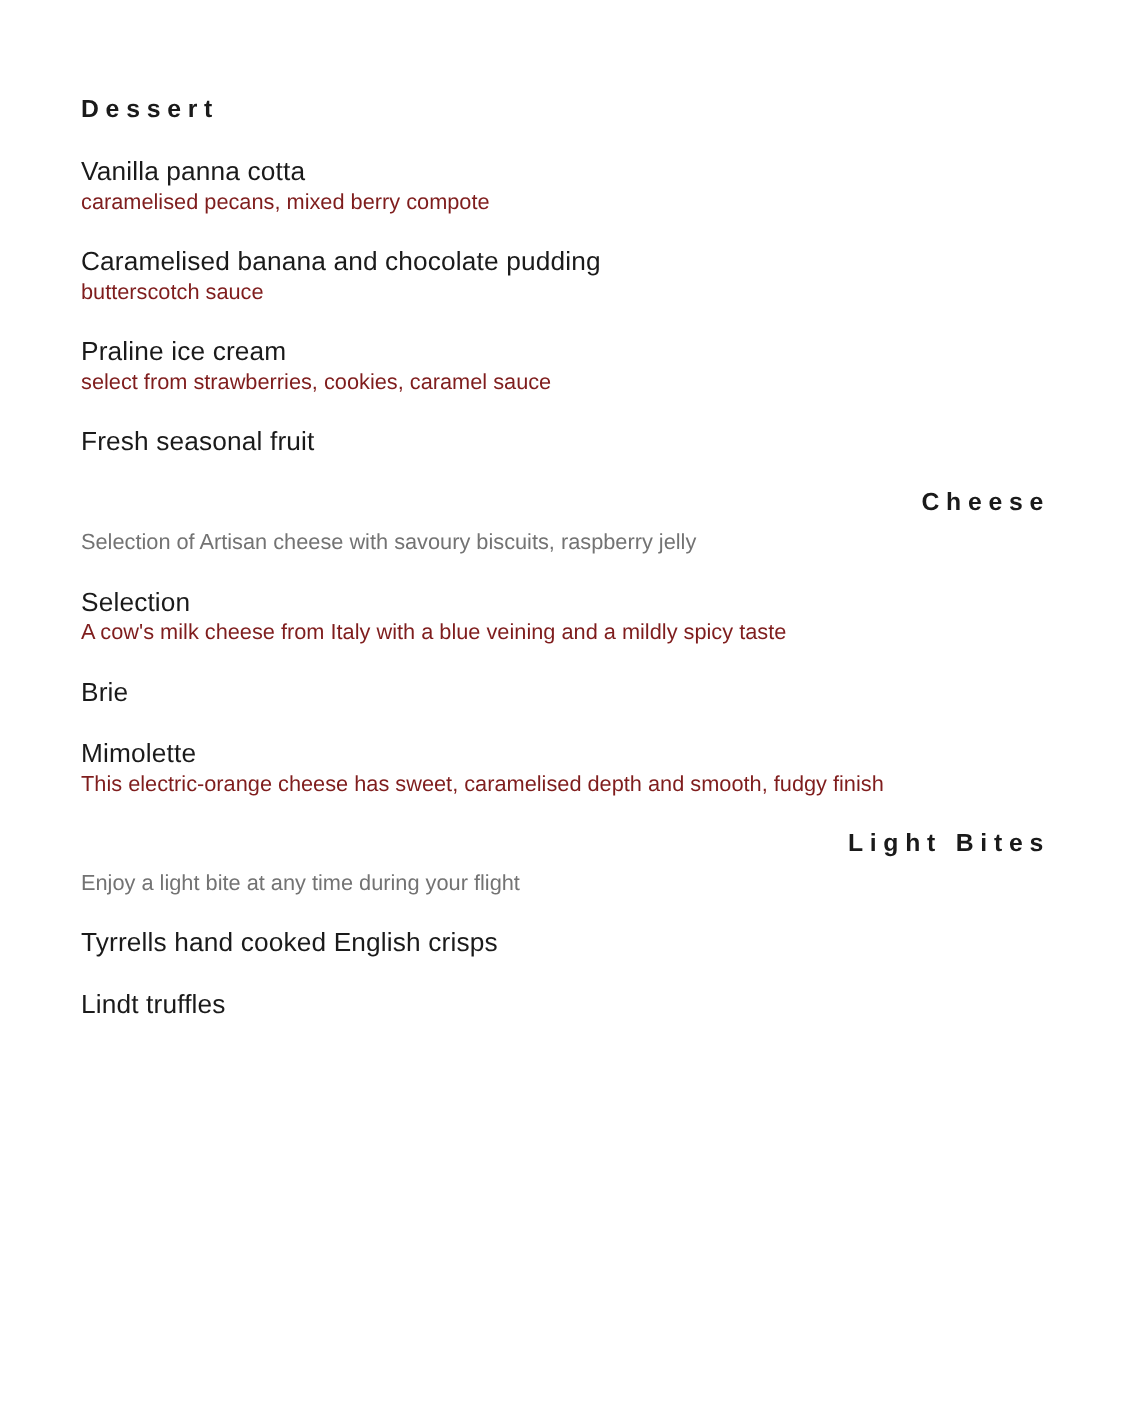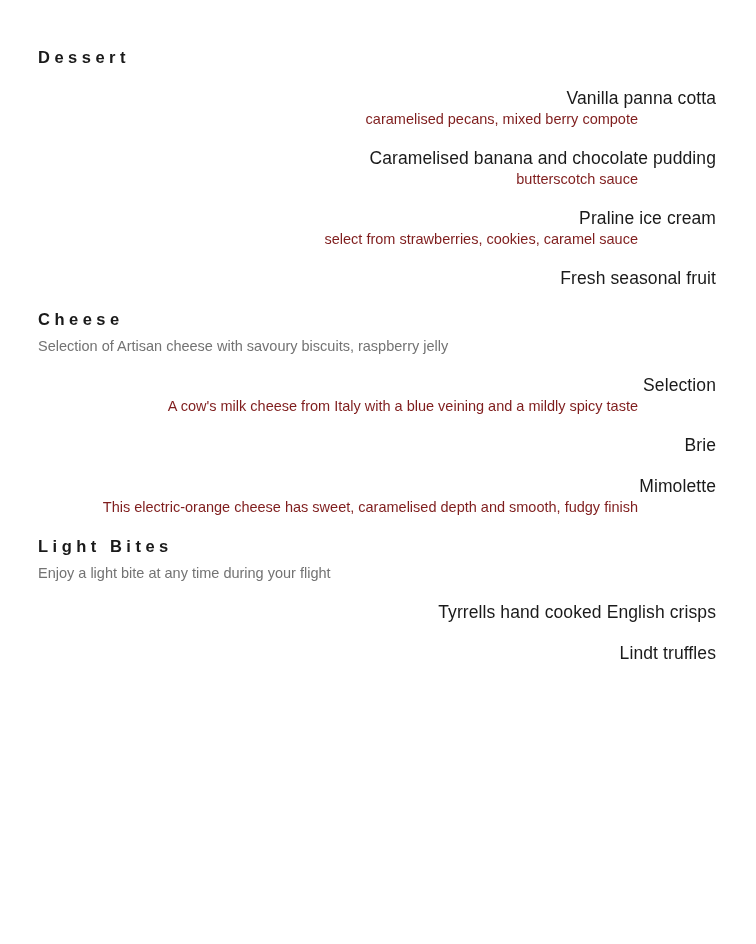--- a/index.html
+++ b/index.html
@@ -12,43 +12,43 @@
     height: 944px;
     box-sizing: border-box;
     overflow: hidden;
     font-family: "Liberation Sans", sans-serif;
     color: #1d1d1b;
   }
   .menu-page {
     padding: 46px 40px 0 38px;
   }
   .menu-section {
-    margin: 0;
+    margin: 16px;
   }
   .section-title {
     font-size: 16.5px;
     font-weight: 700;
     letter-spacing: 4.5px;
     line-height: 23px;
     margin: 0 0 18px 0;
     color: #1a1a1a;
   }
   .section-title.has-intro {
     margin-bottom: 6px;
+    text-align: right;
   }
   .section-intro {
     font-size: 14.5px;
     font-weight: 400;
     line-height: 19px;
     margin: 0 0 18px 0;
     color: #737373;
   }
   .menu-item {
     margin: 0 0 18px 0;
-    text-align: right;
   }
   .item-name {
     font-size: 17.5px;
     font-weight: 400;
     line-height: 23px;
     color: #1a1a1a;
     white-space: pre-line;
     letter-spacing: 0.1px;
   }
   .item-description {

